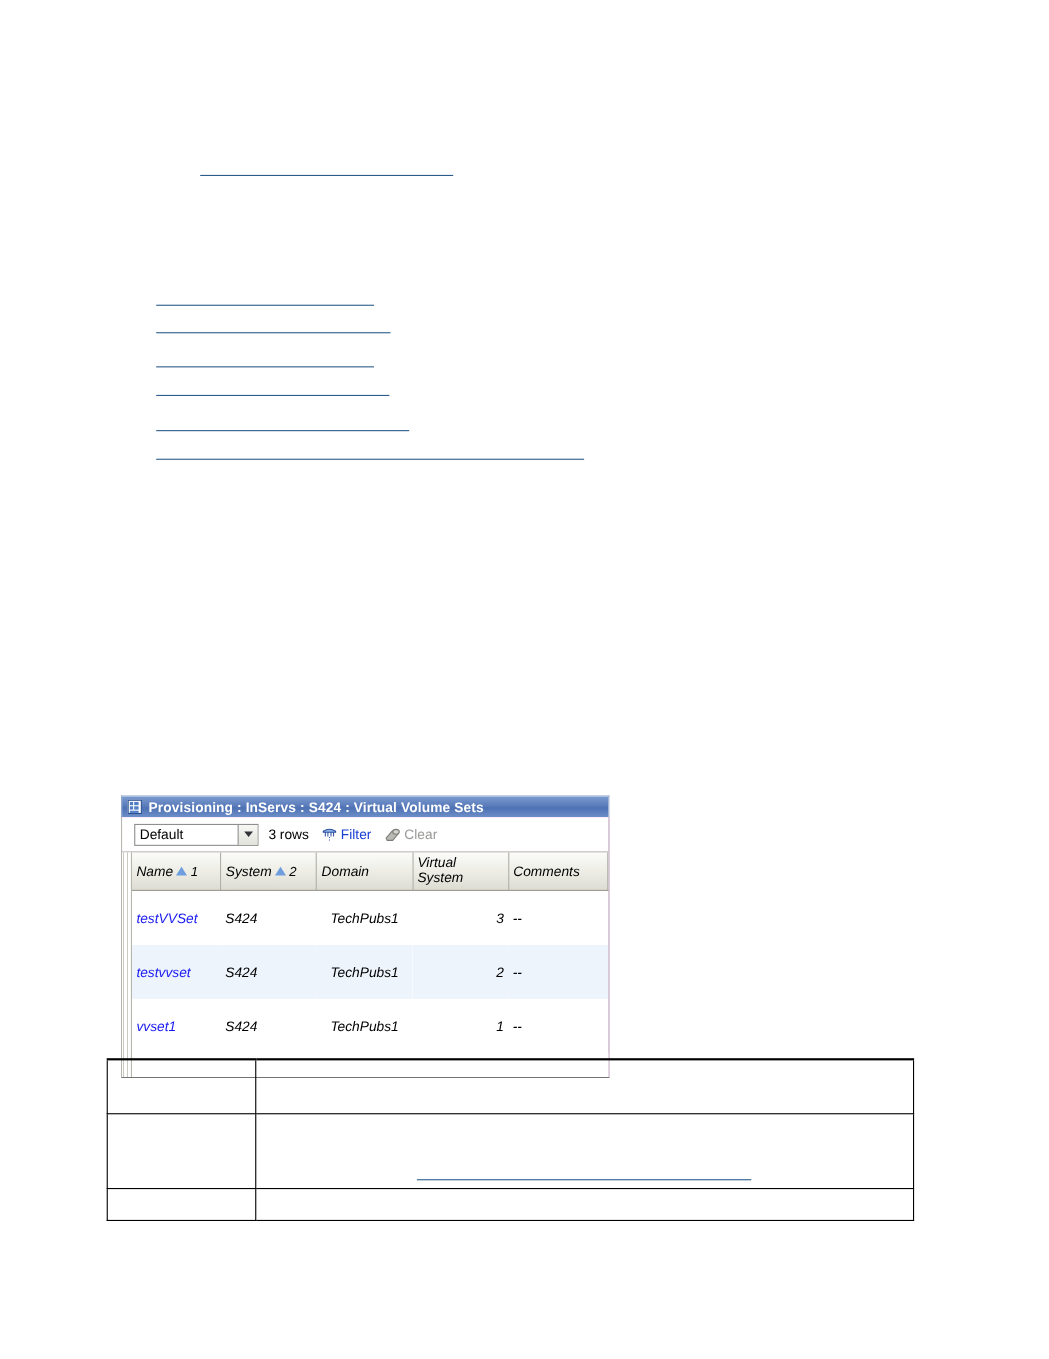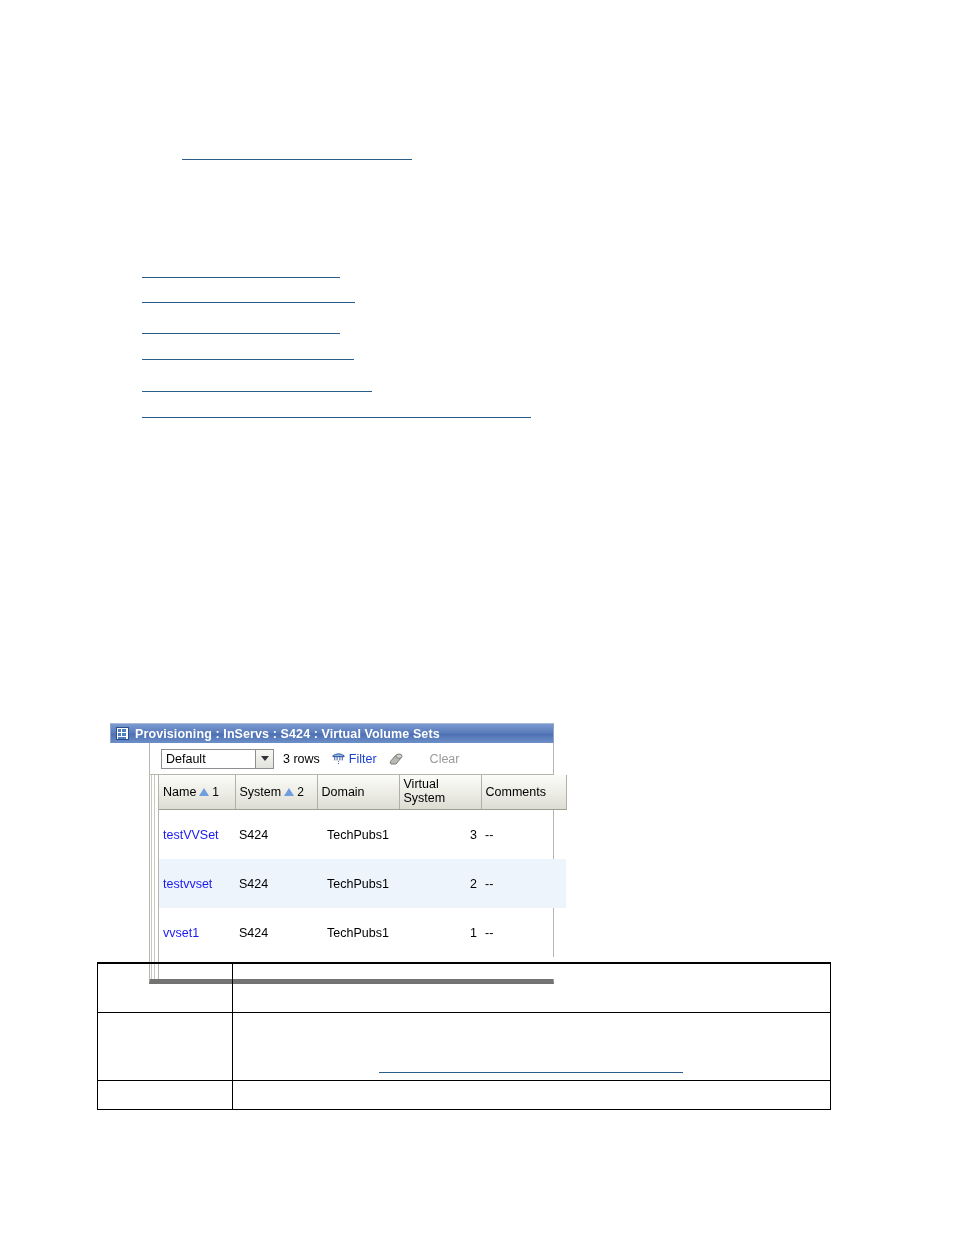--- a/index.html
+++ b/index.html
@@ -73,24 +73,23 @@
     color: #ffffff;
     font-size: 12.5px;
     font-weight: bold;
     letter-spacing: 0.1px;
     white-space: nowrap;
   }
 
   .pw-body {
     border-left: 1px solid #b6b6ad;
     border-right: 1px solid #b6b6ad;
-    border-bottom: 5px solid #737373;
+    border-bottom: 1px solid #737373;
     background: #f0abfc;
     padding: 0;
-    margin-left: 39px;
   }
 
   .pw-toolbar {
     height: 31px;
     display: flex;
     align-items: center;
     padding: 0 0 0 11px;
     background: #ffffff;
     box-sizing: border-box;
   }
@@ -133,37 +132,38 @@
     font-size: 12.5px;
     white-space: nowrap;
   }
   .pw-tool-btn {
     display: flex;
     align-items: center;
     margin-left: 11px;
     white-space: nowrap;
     cursor: pointer;
   }
-  .pw-tool-btn.disabled { cursor: default; gap: 23px; }
+  .pw-tool-btn.disabled { cursor: default; }
   .pw-tool-label {
     font-size: 12.5px;
     color: #1a3fd6;
     margin-left: 3px;
   }
   .pw-tool-btn.disabled .pw-tool-label { color: #9a9a98; }
 
   
   .icon-filter { width: 15px; height: 15px; display: block; }
   .icon-clear  { width: 16px; height: 14px; display: block; }
 
   
   .pw-grid-wrap {
     border-top: 1px solid #b6b6ad;
     display: flex;
     background: #ffffff;
+    font-style: italic;
   }
   .pw-gutter {
     width: 8px;
     flex: 0 0 8px;
     background: linear-gradient(to right,#ffffff 0, #ffffff 1px,#c9c9c2 1px,#c9c9c2 2px,#ffffff 2px,#ffffff 4px,#c9c9c2 4px,#c9c9c2 5px,#ffffff 5px,#ffffff 8px);
     border-right: 1px solid #b6b6ad;
   }
   .pw-grid { flex: 1 1 auto; }
 
   table.grid {

